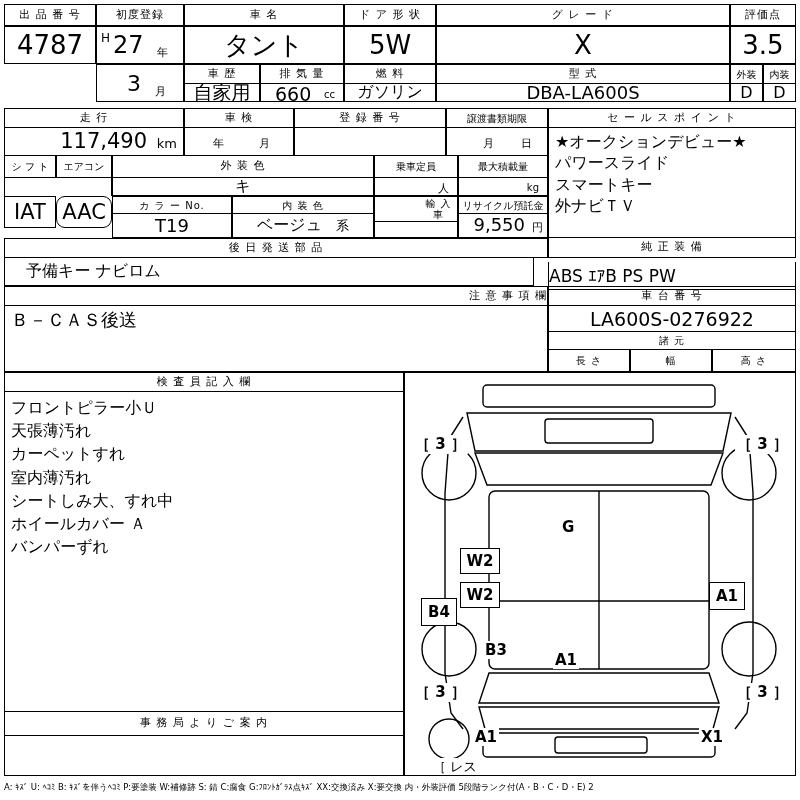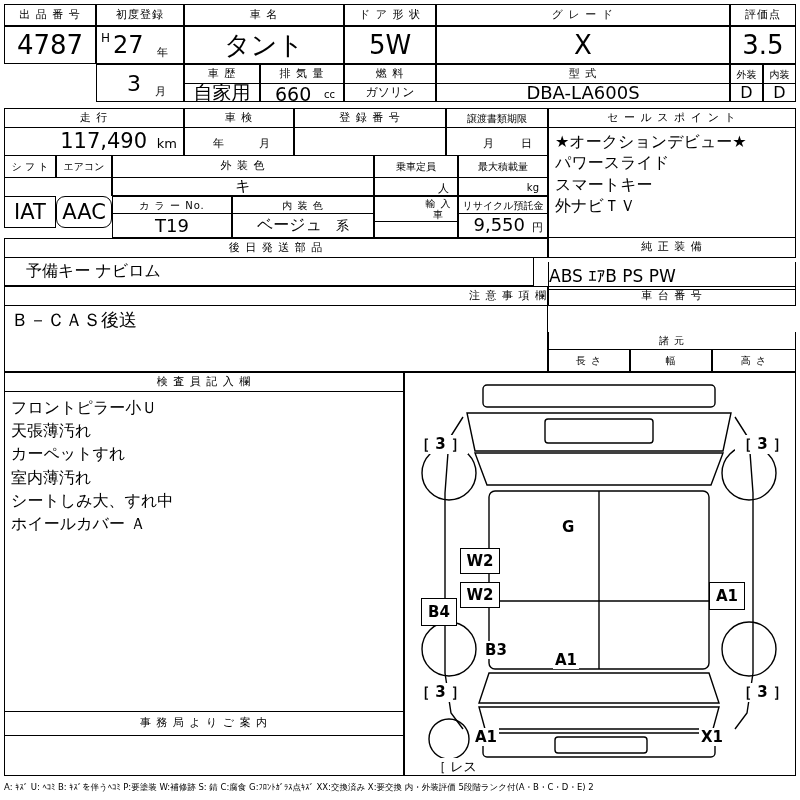--- a/index.html
+++ b/index.html
@@ -119,21 +119,21 @@
   </div>
   <div class="bx" style="left:260px;top:84px;width:84px;height:18px;border-top:none;">
     <span style="position:absolute;left:14px;top:-1px;font-size:19px;">660</span>
     <span style="position:absolute;left:63px;top:5px;font-size:10px;">cc</span>
   </div>
 
   <div class="bx ctr" style="left:344px;top:64px;width:92px;height:20px;">
     <span class="lbl">燃 料</span>
   </div>
   <div class="bx ctr" style="left:344px;top:84px;width:92px;height:18px;border-top:none;">
-    <span style="font-size:12px;">ガソリン</span>
+    <span style="font-size:16px;">ガソリン</span>
   </div>
 
   <div class="bx ctr" style="left:436px;top:64px;width:294px;height:20px;">
     <span class="lbl">型 式</span>
   </div>
   <div class="bx ctr" style="left:436px;top:84px;width:294px;height:18px;border-top:none;">
     <span style="font-size:18px;">DBA-LA600S</span>
   </div>
 
   <div class="bx ctr" style="left:730px;top:64px;width:33px;height:20px;">
@@ -268,20 +268,23 @@
 
   <div class="bx ctr" style="left:4px;top:286px;width:544px;height:20px;justify-content:flex-end;">
     <span class="lbl">注 意 事 項 欄</span>
   </div>
   <div class="bx" style="left:4px;top:306px;width:544px;height:66px;border-top:none;padding:2px 6px;">
     <div style="font-size:18px;">Ｂ－ＣＡＳ後送</div>
   </div>
 
   <div class="bx ctr" style="left:548px;top:286px;width:248px;height:20px;">
     <span class="lbl">車 台 番 号</span>
+  </div>
+  <div class="bx ctr" style="left:548px;top:306px;width:248px;height:26px;border-top:none;">
+    <span style="font-size:19px;">LA600S-0276922</span>
   </div>
   <div class="bx ctr" style="left:548px;top:332px;width:248px;height:18px;border-top:none;">
     <span class="lbl" style="font-size:10px;">諸 元</span>
   </div>
   <div class="bx ctr" style="left:548px;top:350px;width:82px;height:22px;border-top:none;">
     <span class="lbl" style="font-size:10px;">長 さ</span>
   </div>
   <div class="bx ctr" style="left:630px;top:350px;width:82px;height:22px;border-top:none;">
     <span class="lbl" style="font-size:10px;">幅</span>
   </div>
@@ -292,20 +295,21 @@
   <div class="bx ctr" style="left:4px;top:372px;width:400px;height:20px;">
     <span class="lbl">検 査 員 記 入 欄</span>
   </div>
   <div class="bx" style="left:4px;top:392px;width:400px;height:320px;border-top:none;padding:4px 6px;">
     <div class="txtline" style="font-size:16px;line-height:1.45;">フロントピラー小Ｕ</div>
     <div class="txtline" style="font-size:16px;line-height:1.45;">天張薄汚れ</div>
     <div class="txtline" style="font-size:16px;line-height:1.45;">カーペットすれ</div>
     <div class="txtline" style="font-size:16px;line-height:1.45;">室内薄汚れ</div>
     <div class="txtline" style="font-size:16px;line-height:1.45;">シートしみ大、すれ中</div>
     <div class="txtline" style="font-size:16px;line-height:1.45;">ホイールカバー Ａ</div>
+    <div class="txtline" style="font-size:16px;line-height:1.45;">バンパーずれ</div>
   </div>
 
   <div class="bx ctr" style="left:4px;top:712px;width:400px;height:24px;border-top:none;align-items:center;">
     <span class="lbl">事 務 局 よ り ご 案 内</span>
   </div>
   <div class="bx" style="left:4px;top:736px;width:400px;height:40px;border-top:none;"></div>
 
   <div class="bx" style="left:404px;top:372px;width:392px;height:404px;">
     <svg width="390" height="402" viewBox="0 0 390 402">
       <g fill="none" stroke="#000" stroke-width="1.4">

